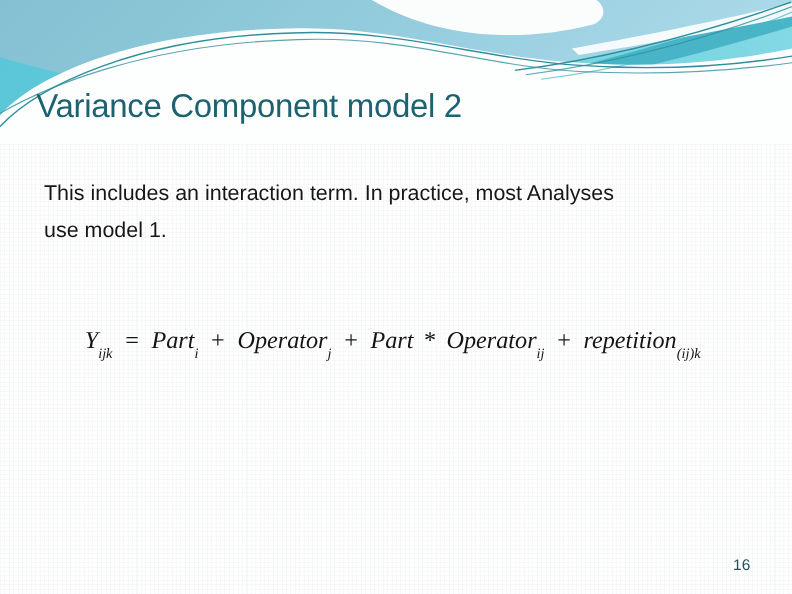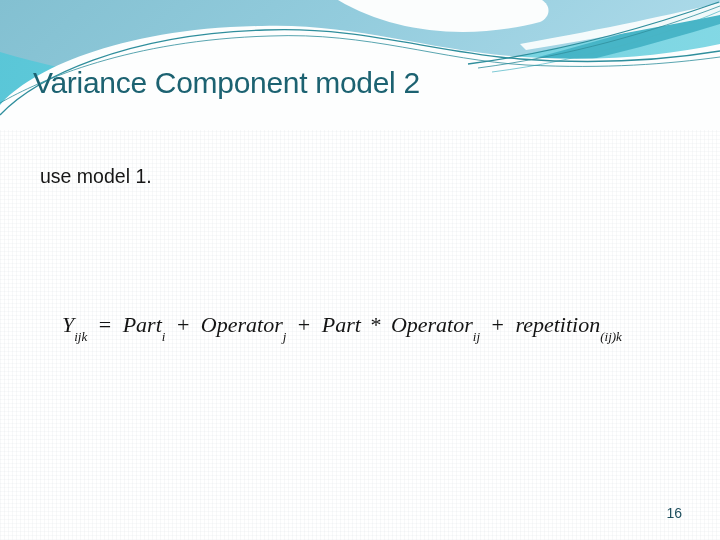--- a/index.html
+++ b/index.html
@@ -16,40 +16,39 @@
     background-color:#ffffff;
     background-image:
       repeating-linear-gradient(90deg, rgba(190,200,205,0.12) 0 1px, transparent 1px 4px),
       repeating-linear-gradient(0deg,  rgba(190,200,205,0.10) 0 1px, transparent 1px 4px);
   }
   .header-waves{
     position:absolute;top:0;left:0;width:720px;height:130px;
     display:block;
   }
   .slide-title{
-    position:absolute;left:33px;top:66px;
+    position:absolute;left:33px;top:80px;
     margin:0;
     font-size:30px;font-weight:400;
     letter-spacing:-0.3px;
     color:#1C6271;
     white-space:nowrap;
   }
   .body-text{
     position:absolute;left:40px;top:160px;width:660px;
     font-size:19.5px;line-height:33px;
     color:#161616;
   }
   .body-line{white-space:nowrap;}
   .formula{
-    position:absolute;left:62px;top:296px;
+    position:absolute;left:77px;top:296px;
     font-family:"Liberation Serif","DejaVu Serif",serif;
     font-size:22px;
     color:#141414;
     white-space:nowrap;
-    margin-top:16px;
   }
   .formula .var{font-style:italic;}
   .formula sub{
     font-size:13px;
     font-style:italic;
     line-height:0;
     position:relative;top:4px;left:0px;
   }
   .formula .op{
     font-style:normal;
@@ -89,20 +88,21 @@
     <path d="M468,64 C560,52 645,28 719,2" stroke="#2F8E9C" stroke-width="1.3" fill="none"></path>
     <path d="M478,68 C570,56 652,32 720,6" stroke="#2F8E9C" stroke-width="1" fill="none" opacity="0.8"></path>
     <path d="M492,72 C585,60 662,36 720,11" stroke="#49B3C3" stroke-width="1" fill="none" opacity="0.7"></path>
     <path d="M0,115 C35,78 125,34 265,30 C360,26 432,52 520,59 C602,65 665,60 720,51" stroke="#2F8E9C" stroke-width="1.3" fill="none"></path>
     <path d="M0,103 C40,80 130,40 270,36 C368,32 440,60 526,65 C606,69 668,64 720,57" stroke="#2F8E9C" stroke-width="1" fill="none" opacity="0.8"></path>
   </svg>
 
   <h1 class="slide-title">Variance Component model 2</h1>
 
   <div class="body-text">
+    <div class="body-line">This includes an interaction term. In practice, most Analyses</div>
     <div class="body-line">use model 1.</div>
   </div>
 
   <div class="formula">
     <span class="var">Y</span><sub>ijk</sub>
     <span class="op">=</span>
     <span class="var">Part</span><sub>i</sub>
     <span class="op">+</span>
     <span class="var">Operator</span><sub>j</sub>
     <span class="op">+</span>

